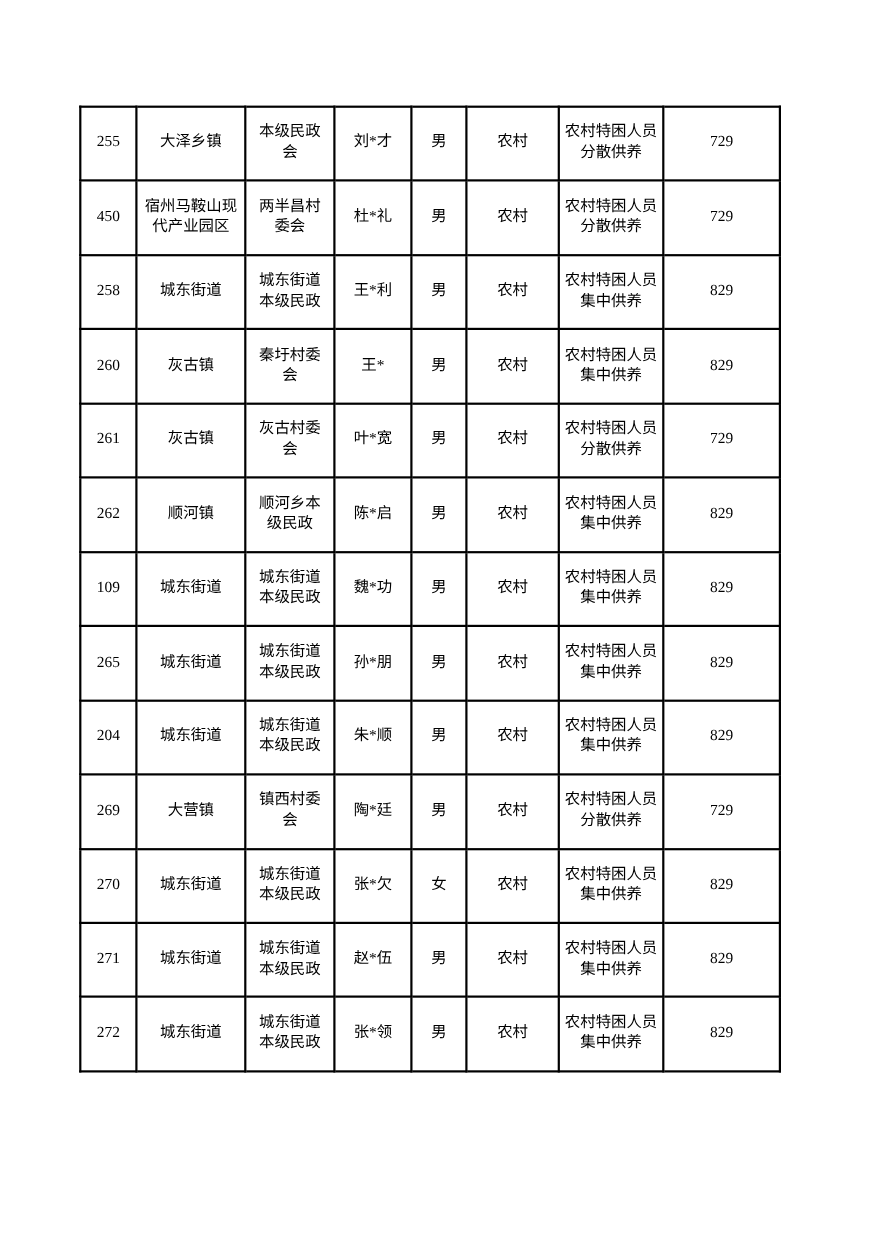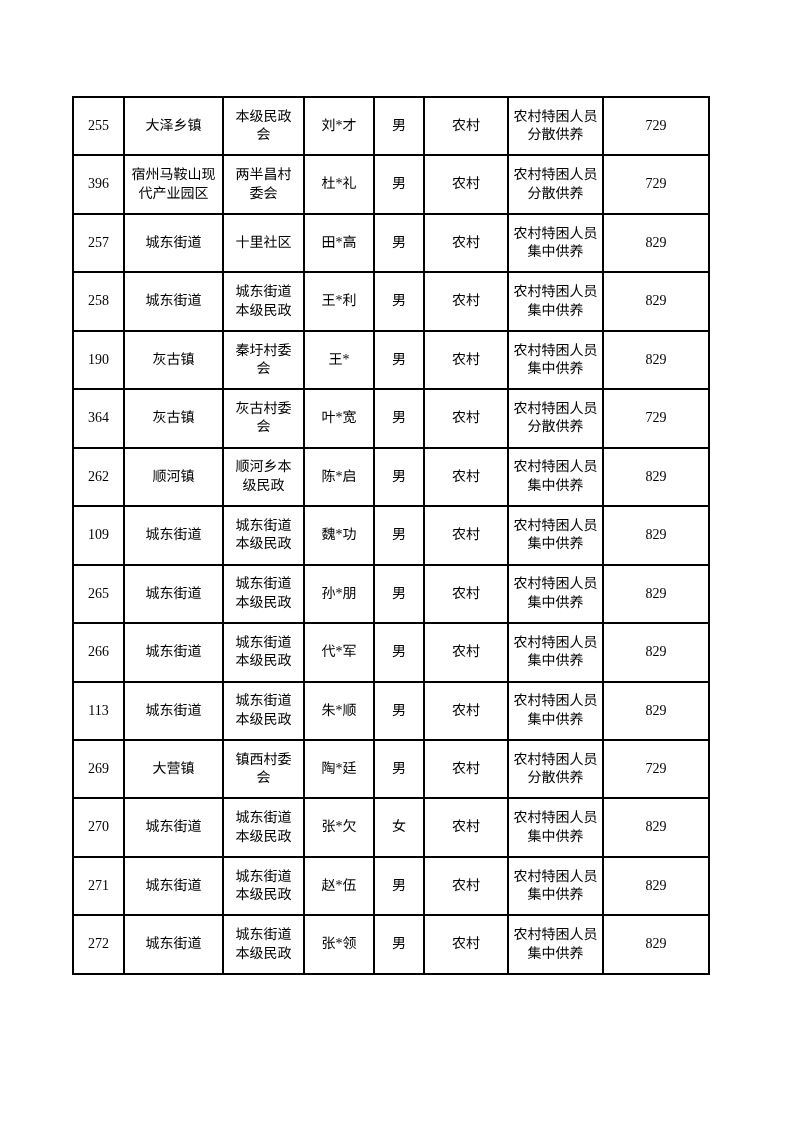--- a/index.html
+++ b/index.html
@@ -70,69 +70,58 @@
           <td>本级民政
 会</td>
           <td>刘*才</td>
           <td>男</td>
           <td>农村</td>
           <td>农村特困人员
 分散供养</td>
           <td>729</td>
         </tr>
         <tr>
-          <td>396</td>
+          <td>450</td>
           <td>宿州马鞍山现
 代产业园区</td>
           <td>两半昌村
 委会</td>
           <td>杜*礼</td>
           <td>男</td>
           <td>农村</td>
           <td>农村特困人员
 分散供养</td>
           <td>729</td>
         </tr>
         <tr>
-          <td>257</td>
-          <td>城东街道</td>
-          <td>十里社区</td>
-          <td>田*高</td>
-          <td>男</td>
-          <td>农村</td>
-          <td>农村特困人员
-集中供养</td>
-          <td>829</td>
-        </tr>
-        <tr>
           <td>258</td>
           <td>城东街道</td>
           <td>城东街道
 本级民政</td>
           <td>王*利</td>
           <td>男</td>
           <td>农村</td>
           <td>农村特困人员
 集中供养</td>
           <td>829</td>
         </tr>
         <tr>
-          <td>190</td>
+          <td>260</td>
           <td>灰古镇</td>
           <td>秦圩村委
 会</td>
           <td>王*</td>
           <td>男</td>
           <td>农村</td>
           <td>农村特困人员
 集中供养</td>
           <td>829</td>
         </tr>
         <tr>
-          <td>364</td>
+          <td>261</td>
           <td>灰古镇</td>
           <td>灰古村委
 会</td>
           <td>叶*宽</td>
           <td>男</td>
           <td>农村</td>
           <td>农村特困人员
 分散供养</td>
           <td>729</td>
         </tr>
@@ -166,33 +155,21 @@
           <td>城东街道
 本级民政</td>
           <td>孙*朋</td>
           <td>男</td>
           <td>农村</td>
           <td>农村特困人员
 集中供养</td>
           <td>829</td>
         </tr>
         <tr>
-          <td>266</td>
-          <td>城东街道</td>
-          <td>城东街道
-本级民政</td>
-          <td>代*军</td>
-          <td>男</td>
-          <td>农村</td>
-          <td>农村特困人员
-集中供养</td>
-          <td>829</td>
-        </tr>
-        <tr>
-          <td>113</td>
+          <td>204</td>
           <td>城东街道</td>
           <td>城东街道
 本级民政</td>
           <td>朱*顺</td>
           <td>男</td>
           <td>农村</td>
           <td>农村特困人员
 集中供养</td>
           <td>829</td>
         </tr>

